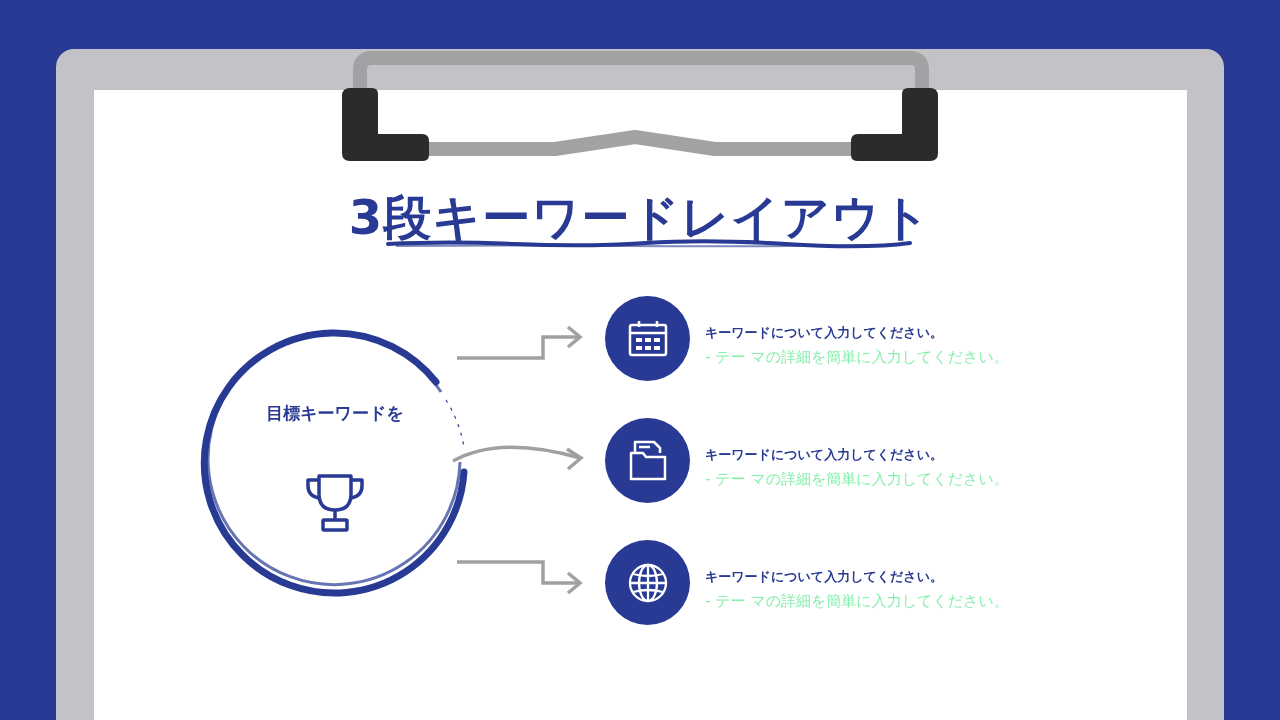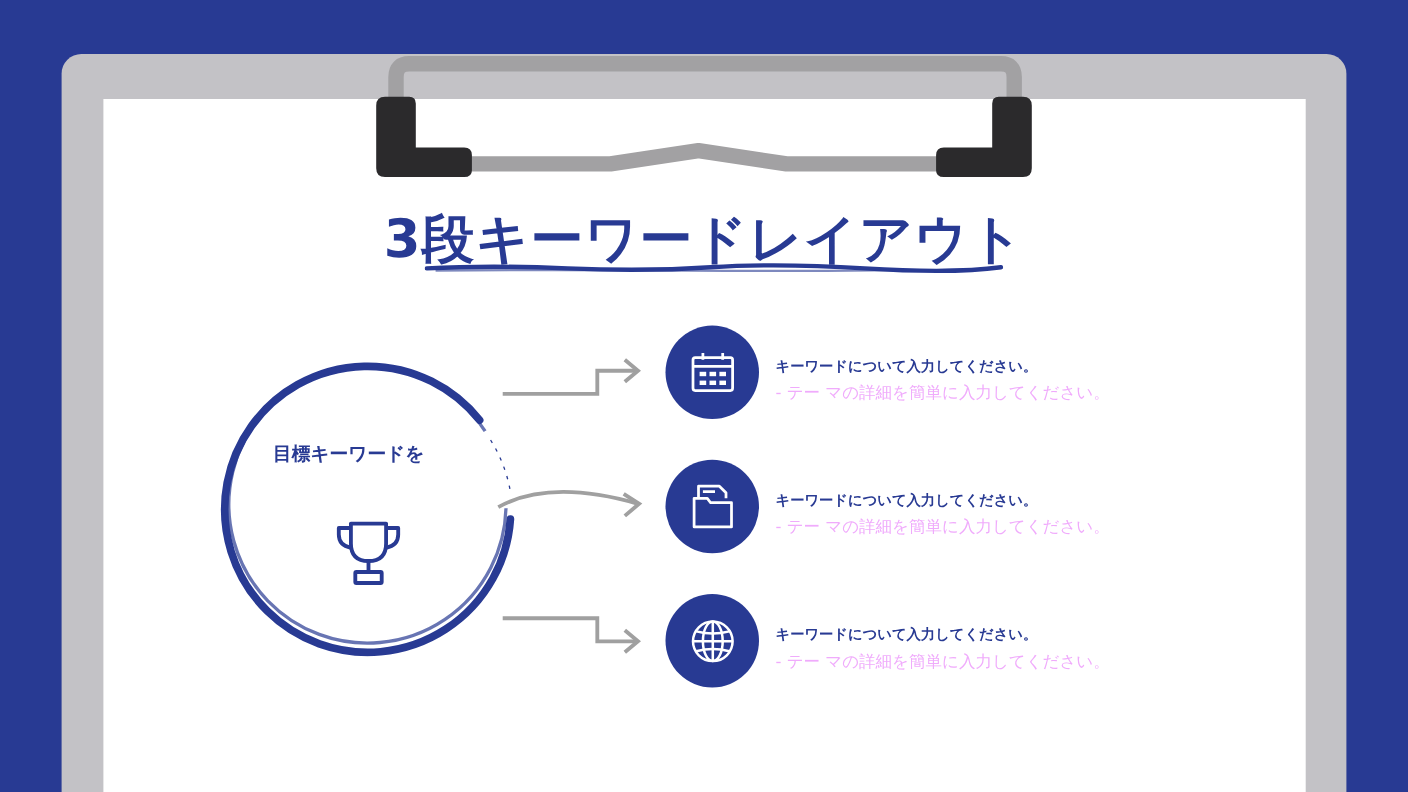--- a/index.html
+++ b/index.html
@@ -3,27 +3,27 @@
 <meta charset="utf-8">
 <style>
   html, body { margin:0; padding:0; }
   body { width:1280px; height:720px; overflow:hidden; background:#283a93; position:relative; font-family:"DejaVu Sans", sans-serif; }
   .board { position:absolute; left:56px; top:49px; width:1168px; height:720px; background:#c3c2c6; border-radius:18px 18px 0 0; }
   .paper { position:absolute; left:94px; top:90px; width:1093px; height:640px; background:#ffffff; }
   .clip { position:absolute; left:0; top:0; width:1280px; height:180px; pointer-events:none; }
   .title { position:absolute; left:0; width:1280px; top:186px; text-align:center; font-weight:bold; font-size:48px; color:#283a93; letter-spacing:1px; }
   .underline { position:absolute; left:386px; top:238px; }
   .center-circle { position:absolute; left:196px; top:322px; width:275px; height:275px; }
-  .center-text { position:absolute; left:208px; top:402px; width:218px; text-align:center; font-size:17px; font-weight:bold; color:#283a93; line-height:23px; }
+  .center-text { position:absolute; left:226px; top:402px; width:218px; text-align:center; font-size:17px; font-weight:bold; color:#283a93; line-height:23px; }
   .trophy { position:absolute; left:303px; top:470px; }
   .arrows { position:absolute; left:450px; top:315px; }
   .item { position:absolute; left:605px; height:86px; width:480px; }
   .item .icon-circle { position:absolute; left:0; top:0; width:85px; height:85px; border-radius:50%; background:#283a93; display:flex; align-items:center; justify-content:center; }
   .item .heading { position:absolute; left:100px; top:16px; font-size:13px; font-weight:bold; color:#283a93; white-space:nowrap;margin-top:12px; }
-  .item .desc { position:absolute; left:100px; top:52px; font-size:15px; color:#f0abfc; white-space:nowrap; }
+  .item .desc { position:absolute; left:100px; top:52px; font-size:15px; color:#86efac; white-space:nowrap; }
 </style>
 </head>
 <body>
 
 <div class="board"></div>
 <div class="paper"></div>
 
 <svg class="clip" viewBox="0 0 1280 180" width="1280" height="180">
   <path d="M360 100 L360 70 Q360 58 372 58 L910 58 Q922 58 922 70 L922 100" fill="none" stroke="#a2a1a3" stroke-width="14"></path>
   <path d="M420 149 L555 149 L635 137 L715 149 L860 149" fill="none" stroke="#a2a1a3" stroke-width="14" stroke-linejoin="round"></path>

